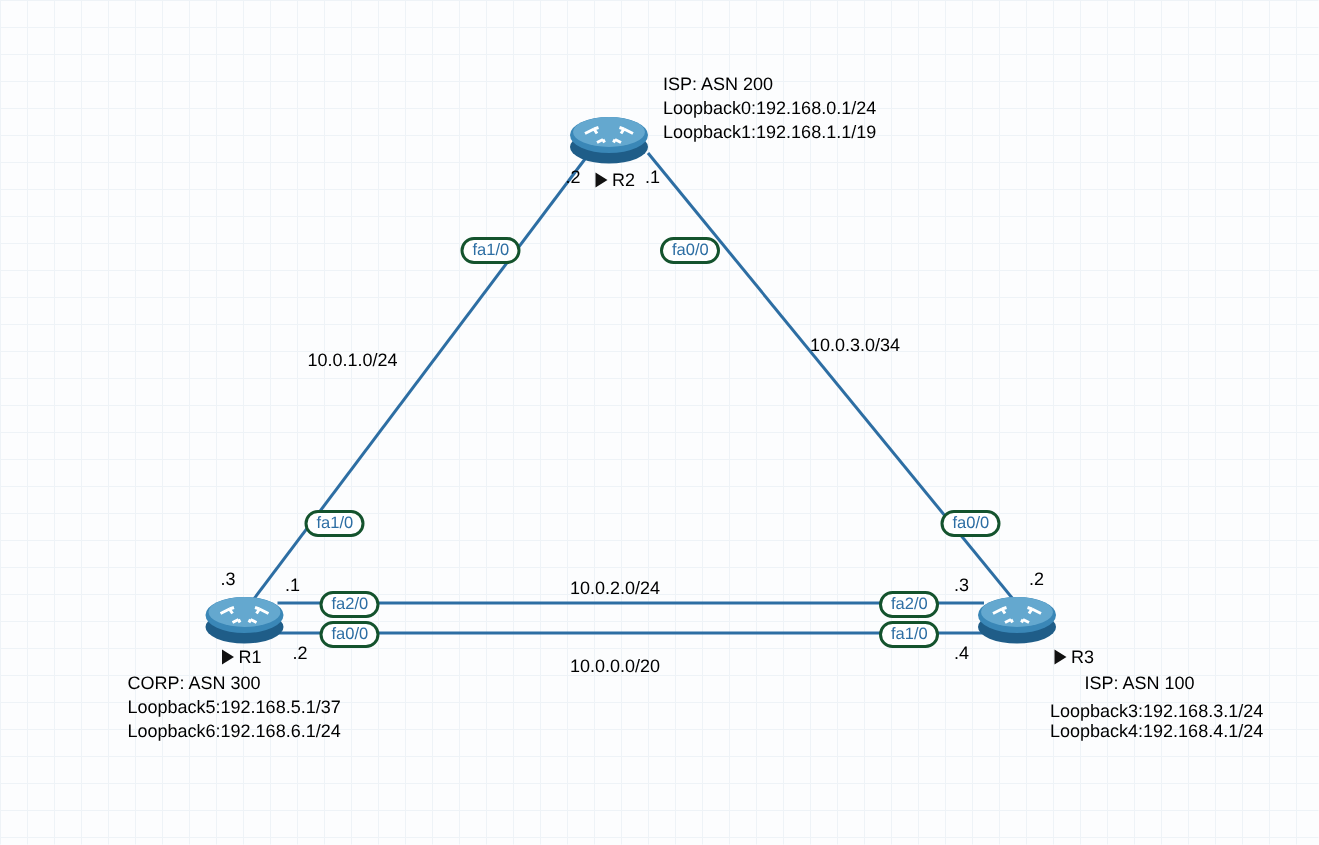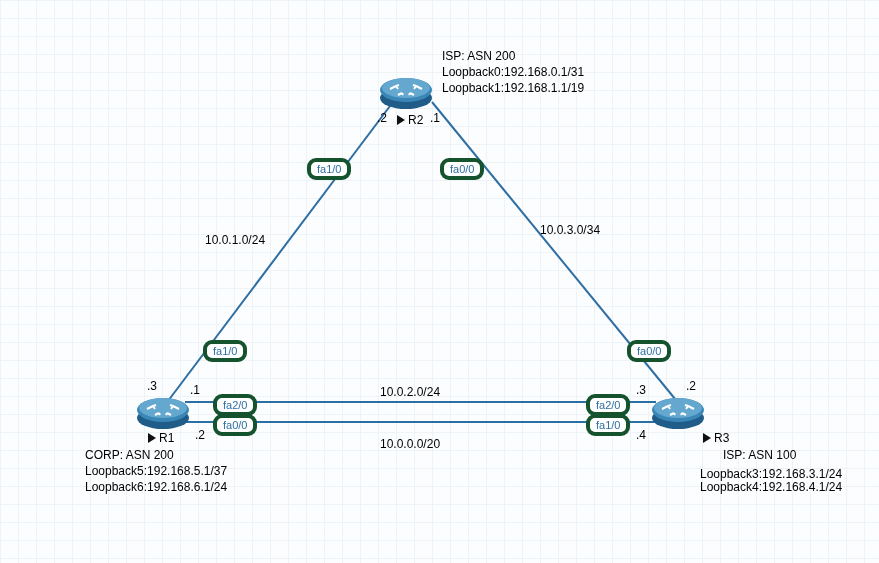--- a/index.html
+++ b/index.html
@@ -4,21 +4,21 @@
 <style>
   html,body{margin:0;padding:0;width:879px;height:563px;font-family:Arial,Helvetica,sans-serif;background:#fcfdfe;overflow:hidden}
   .grid{position:absolute;inset:0;background-image:
     linear-gradient(to right,#eef3f7 1px,transparent 1px),
     linear-gradient(to bottom,#eef3f7 1px,transparent 1px);
     background-size:18px 18px}
   svg{position:absolute;inset:0}
   .link{stroke:#2d6ea3;stroke-width:2;fill:none}
   .router{position:absolute;width:56px;height:40px}
   .router svg{position:static}
-  .pill{position:absolute;padding:1px 6px;font-size:11px;color:#2d6ea3;background:#fff;border:4px solid #14532d;border-radius:9px;white-space:nowrap}
+  .pill{position:absolute;padding:1px 6px;font-size:11px;color:#2d6ea3;background:#fff;border:2px solid #14532d;border-radius:9px;white-space:nowrap}
   .txt{position:absolute;font-size:12px;color:#000000;white-space:nowrap;line-height:1.4}
   .play{display:inline-block;width:0;height:0;border-top:5px solid transparent;border-bottom:5px solid transparent;border-left:8px solid #111;margin-right:3px;vertical-align:-1px}
 </style>
 </head>
 <body>
 
 <div class="grid"></div>
 
 <svg width="879" height="563">
   <line class="link" x1="165" y1="405" x2="393" y2="102"></line>
@@ -65,24 +65,24 @@
         <path d="M32 23l4 2m-4-2l-1 2"></path>
       </g>
     </svg>
 </div>
 
 <div class="txt" style="left:397px;top:112px"><span class="play"></span><span>R2</span></div>
 <div class="txt" style="left:148px;top:430px"><span class="play"></span><span>R1</span></div>
 <div class="txt" style="left:703px;top:430px"><span class="play"></span><span>R3</span></div>
 
 <div class="txt" style="left:442px;top:48px">ISP: ASN 200</div>
-<div class="txt" style="left:442px;top:64px">Loopback0:192.168.0.1/31</div>
+<div class="txt" style="left:442px;top:64px">Loopback0:192.168.0.1/24</div>
 <div class="txt" style="left:442px;top:80px">Loopback1:192.168.1.1/19</div>
 
-<div class="txt" style="left:85px;top:447px">CORP: ASN 200</div>
+<div class="txt" style="left:85px;top:447px">CORP: ASN 300</div>
 <div class="txt" style="left:85px;top:463px">Loopback5:192.168.5.1/37</div>
 <div class="txt" style="left:85px;top:479px">Loopback6:192.168.6.1/24</div>
 
 <div class="txt" style="left:723px;top:447px">ISP: ASN 100</div>
 <div class="txt" style="left:700px;top:466px">Loopback3:192.168.3.1/24</div>
 <div class="txt" style="left:700px;top:479px">Loopback4:192.168.4.1/24</div>
 
 <div class="pill" style="left:307px;top:158px">fa1/0</div>
 <div class="pill" style="left:440px;top:158px">fa0/0</div>
 <div class="pill" style="left:203px;top:340px">fa1/0</div>

